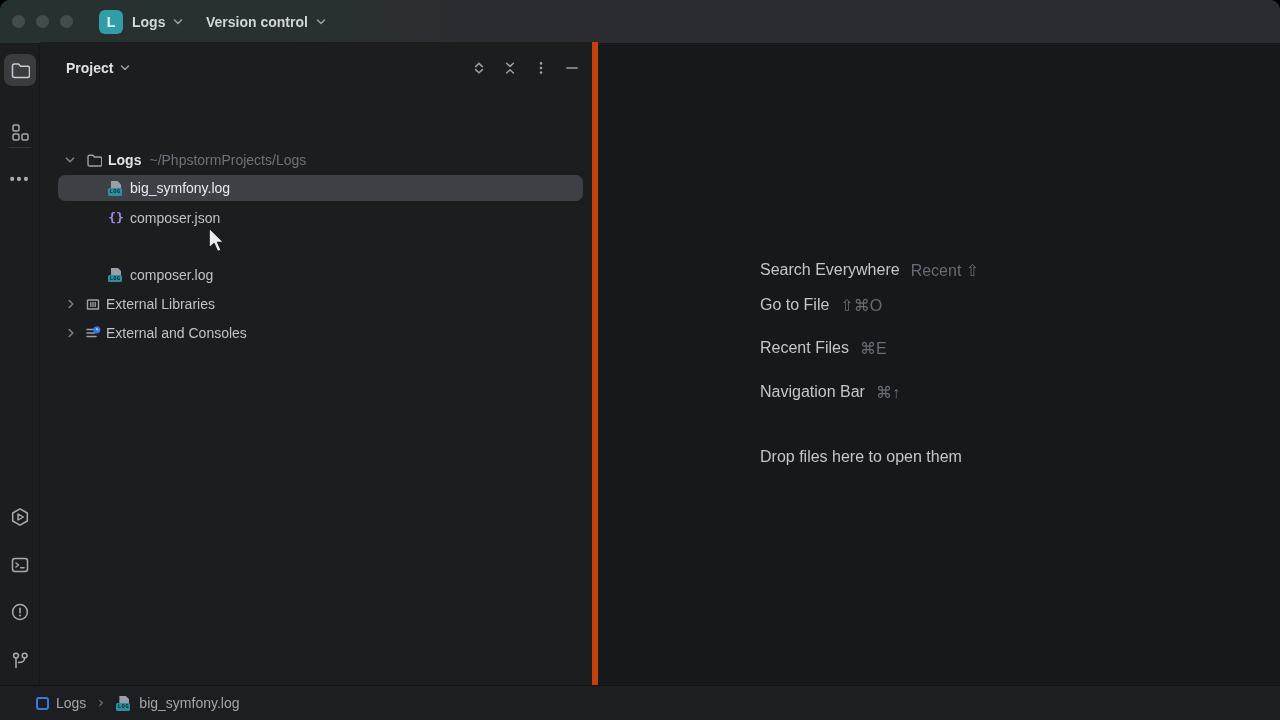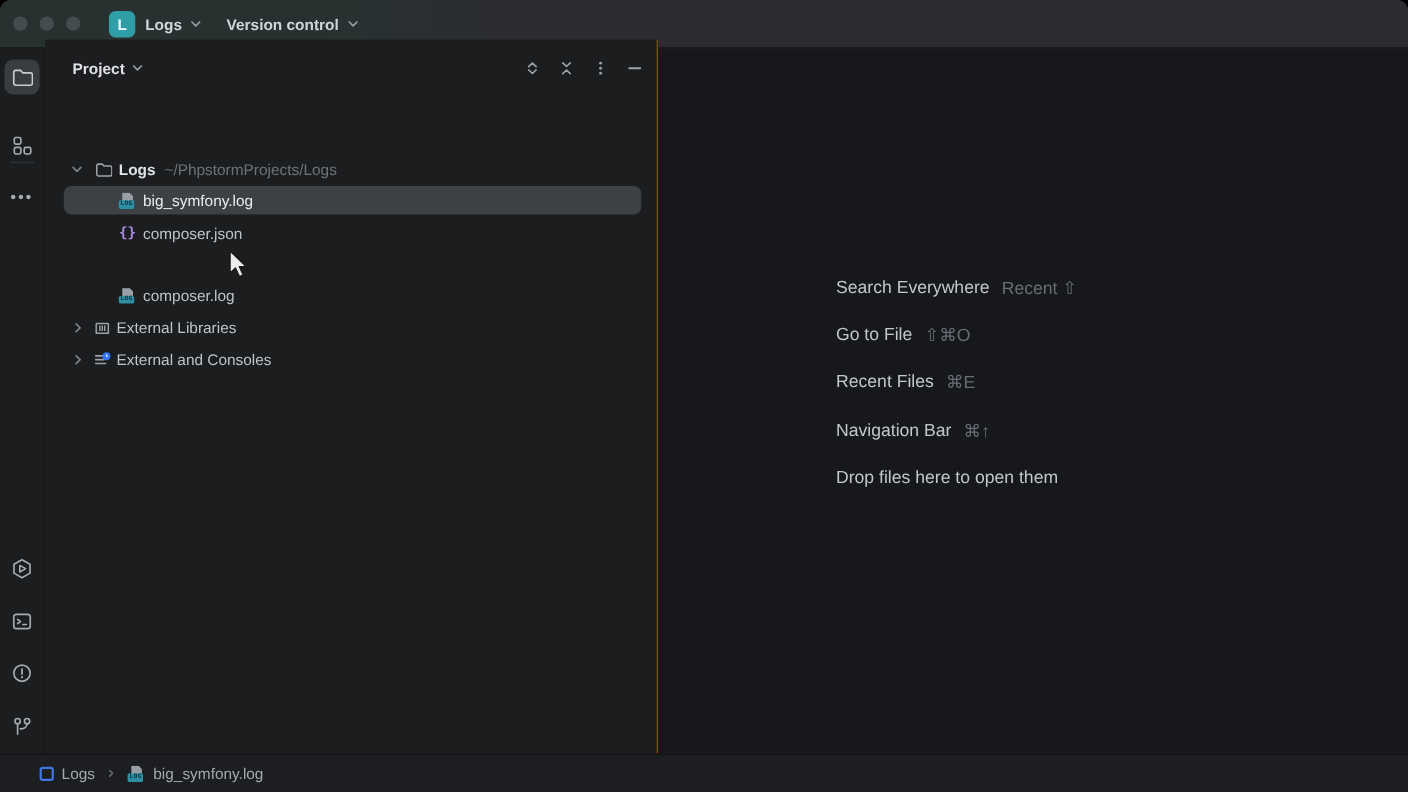--- a/index.html
+++ b/index.html
@@ -24,22 +24,22 @@
   
   .rail { position:absolute; left:0; top:45px; width:40px; bottom:35px; background:#1b1d1f;
           border-right:1px solid #141618; }
   .rail-btn { position:absolute; left:4px; width:32px; height:32px; border-radius:8px;
               display:flex; align-items:center; justify-content:center; color:#a6abb2; }
   .rail-btn.active { background:#3a3d40; color:#c8ccd2; }
   .rail-divider { position:absolute; left:9px; top:102px; width:22px; height:1px; background:#34373b; }
   .dots { letter-spacing:2px; color:#a6abb2; font-size:14px; font-weight:700; }
 
   
-  .panel { position:absolute; left:41px; top:36px; width:557px; bottom:35px; background:#1b1d1f;
-           border-right:1px solid #c2410c; }
+  .panel { position:absolute; left:41px; top:42px; width:557px; bottom:35px; background:#1b1d1f;
+           border-right:6px solid #c2410c; }
   .panel-header { position:absolute; left:0; top:10px; width:100%; height:32px; }
   .panel-title { position:absolute; left:25px; top:0; height:32px; display:flex; align-items:center;
                  gap:6px; color:#dfe1e5; font-size:14px; font-weight:700; }
   .panel-actions { position:absolute; right:12px; top:0; height:32px; display:flex; align-items:center;
                    gap:15px; color:#9ca1a8; }
 
   .tree { position:absolute; left:0; top:58px; width:100%; bottom:0; }
   .tree-row { position:absolute; left:0; width:557px; height:29px; display:flex; align-items:center;
               color:#bfc2c7; font-size:14px; }
   .tree-row > * { position:relative; z-index:1; }
@@ -290,37 +290,37 @@
         <svg class="ticon" style="margin-left:6px" width="16" height="16" viewBox="0 0 16 16">
             <use href="#i-scratch"></use>
           </svg>
         <span style="margin-left:5px">External and Consoles</span>
       </div>
 
     </div>
   </div>
 
   <div class="editor">
-    <div class="sc-row" style="top:206px">
+    <div class="sc-row" style="top:214px">
       <span class="sc-label">Search Everywhere</span>
       <span class="sc-keys">Recent ⇧</span>
     </div>
     <div class="sc-row" style="top:249px">
       <span class="sc-label">Go to File</span>
       <span class="sc-keys">⇧⌘O</span>
     </div>
     <div class="sc-row" style="top:292px">
       <span class="sc-label">Recent Files</span>
       <span class="sc-keys">⌘E</span>
     </div>
     <div class="sc-row" style="top:336px">
       <span class="sc-label">Navigation Bar</span>
       <span class="sc-keys">⌘↑</span>
     </div>
-    <div class="sc-row" style="top:379px">
+    <div class="sc-row" style="top:401px">
       <span class="sc-label">Drop files here to open them</span>
     </div>
   </div>
 
   <div class="breadcrumbs">
     <div class="bc-item">
       <span class="proj-badge"></span>
       <span>Logs</span>
     </div>
     <svg class="bc-sep" width="12" height="12" viewBox="0 0 16 16" style="color:#6f747b">

